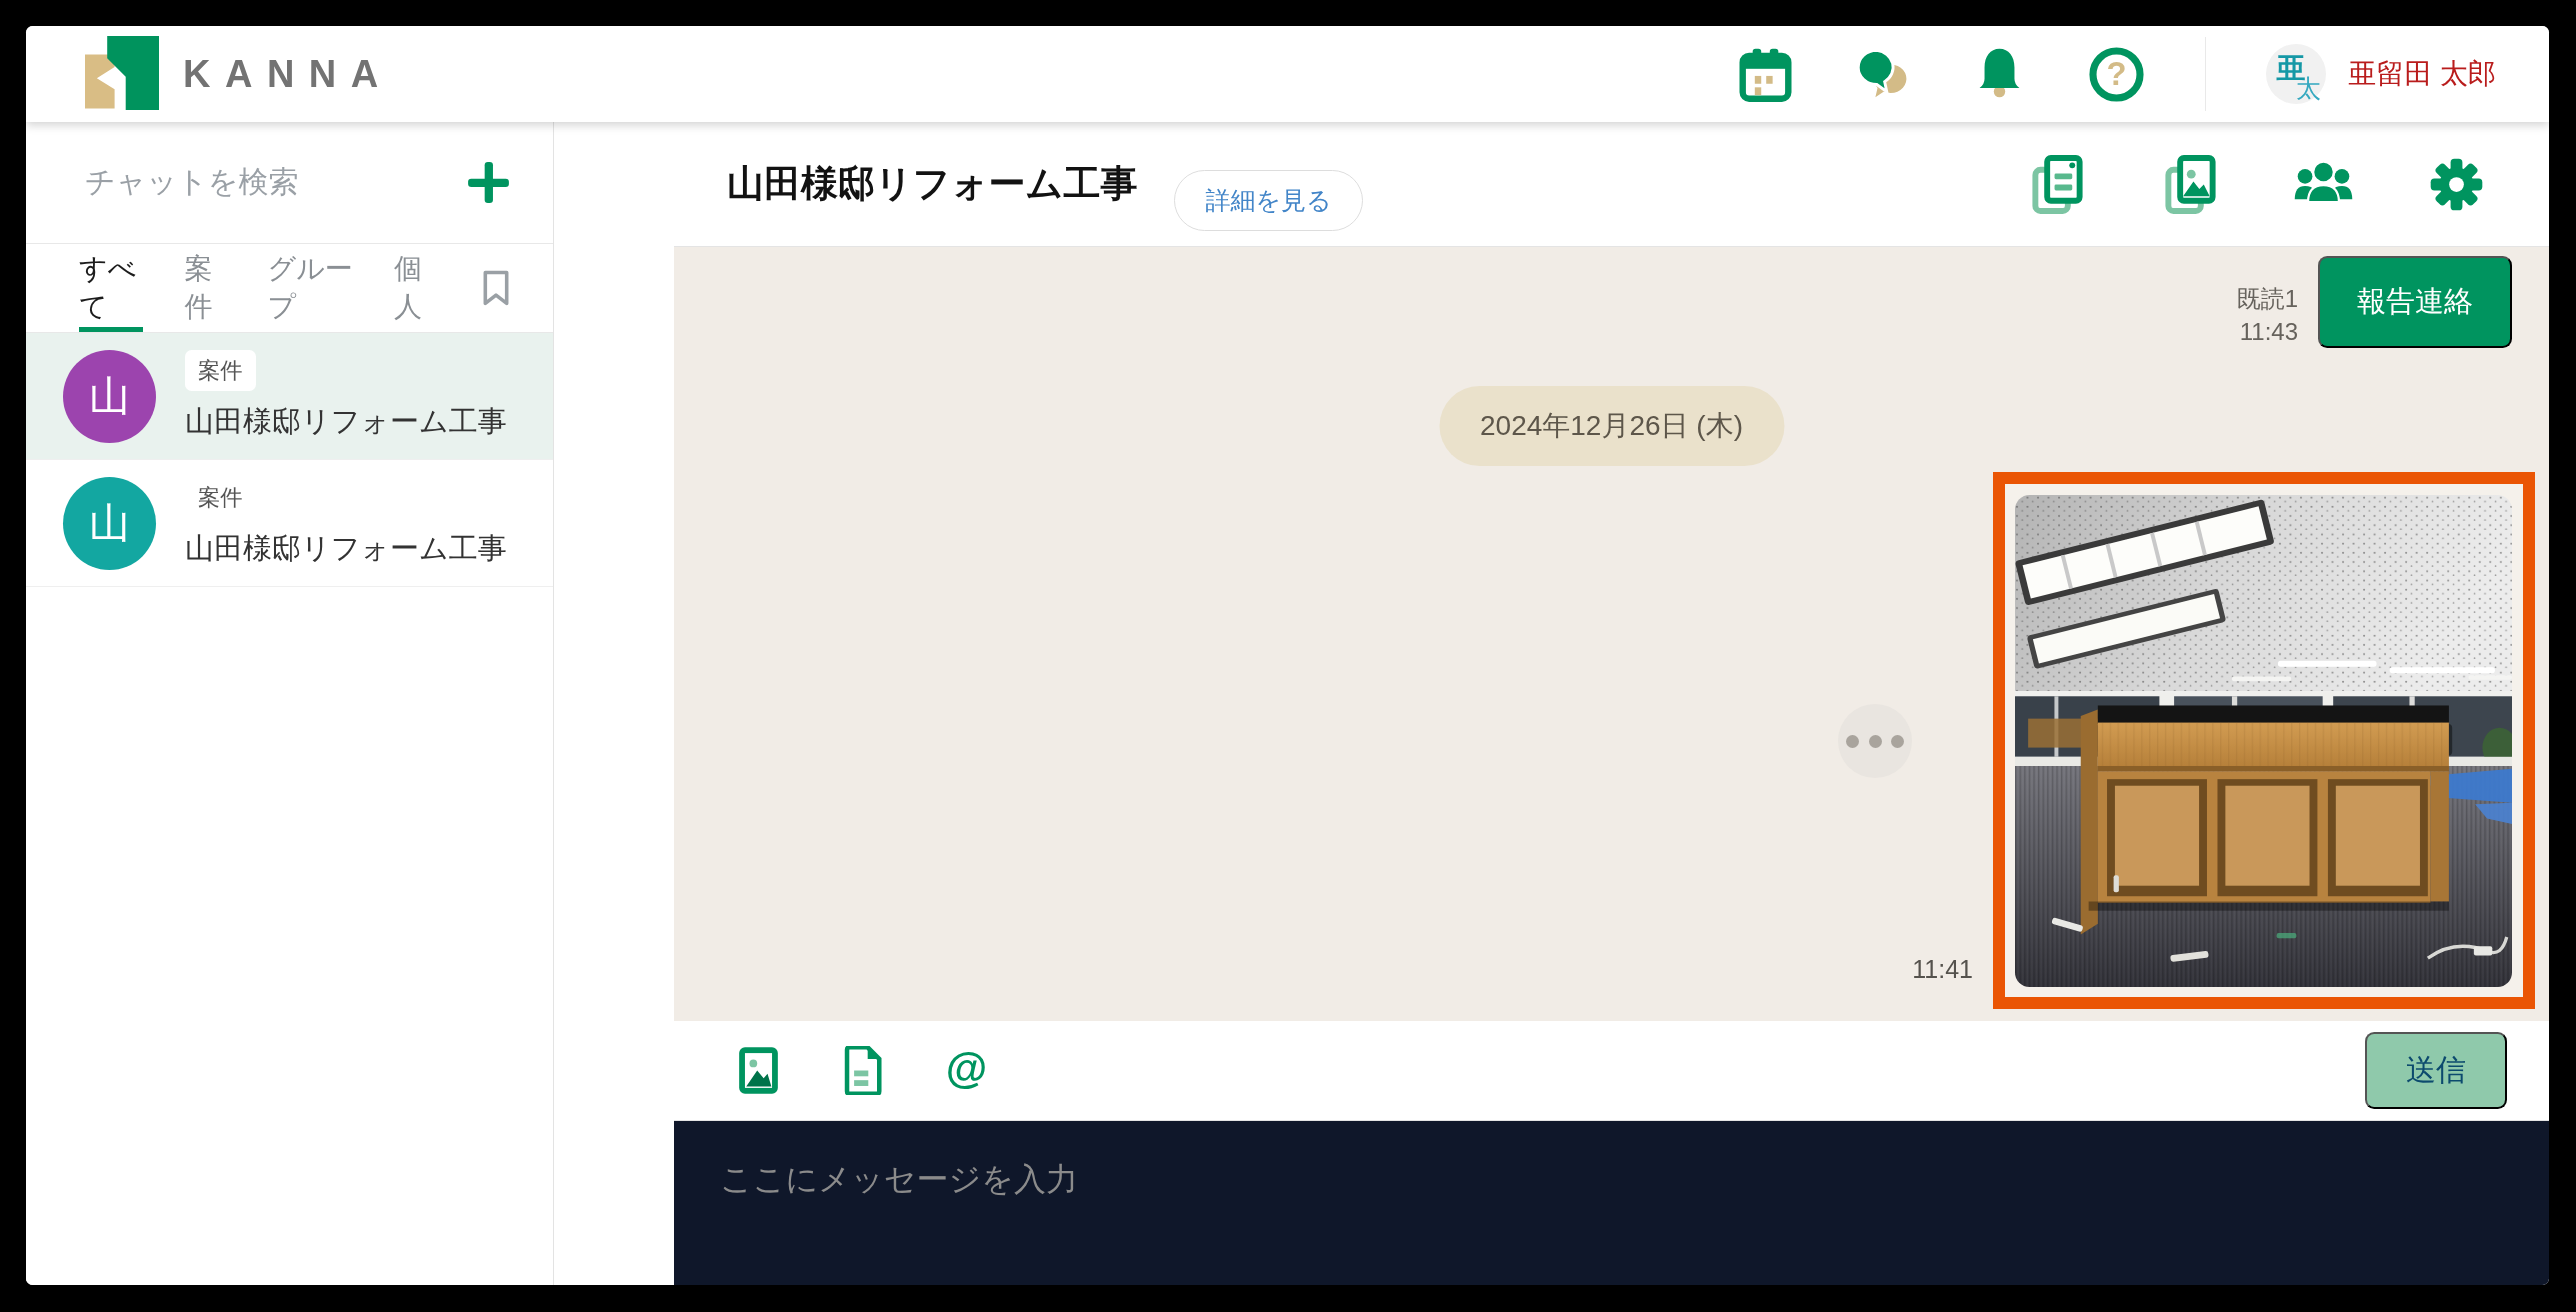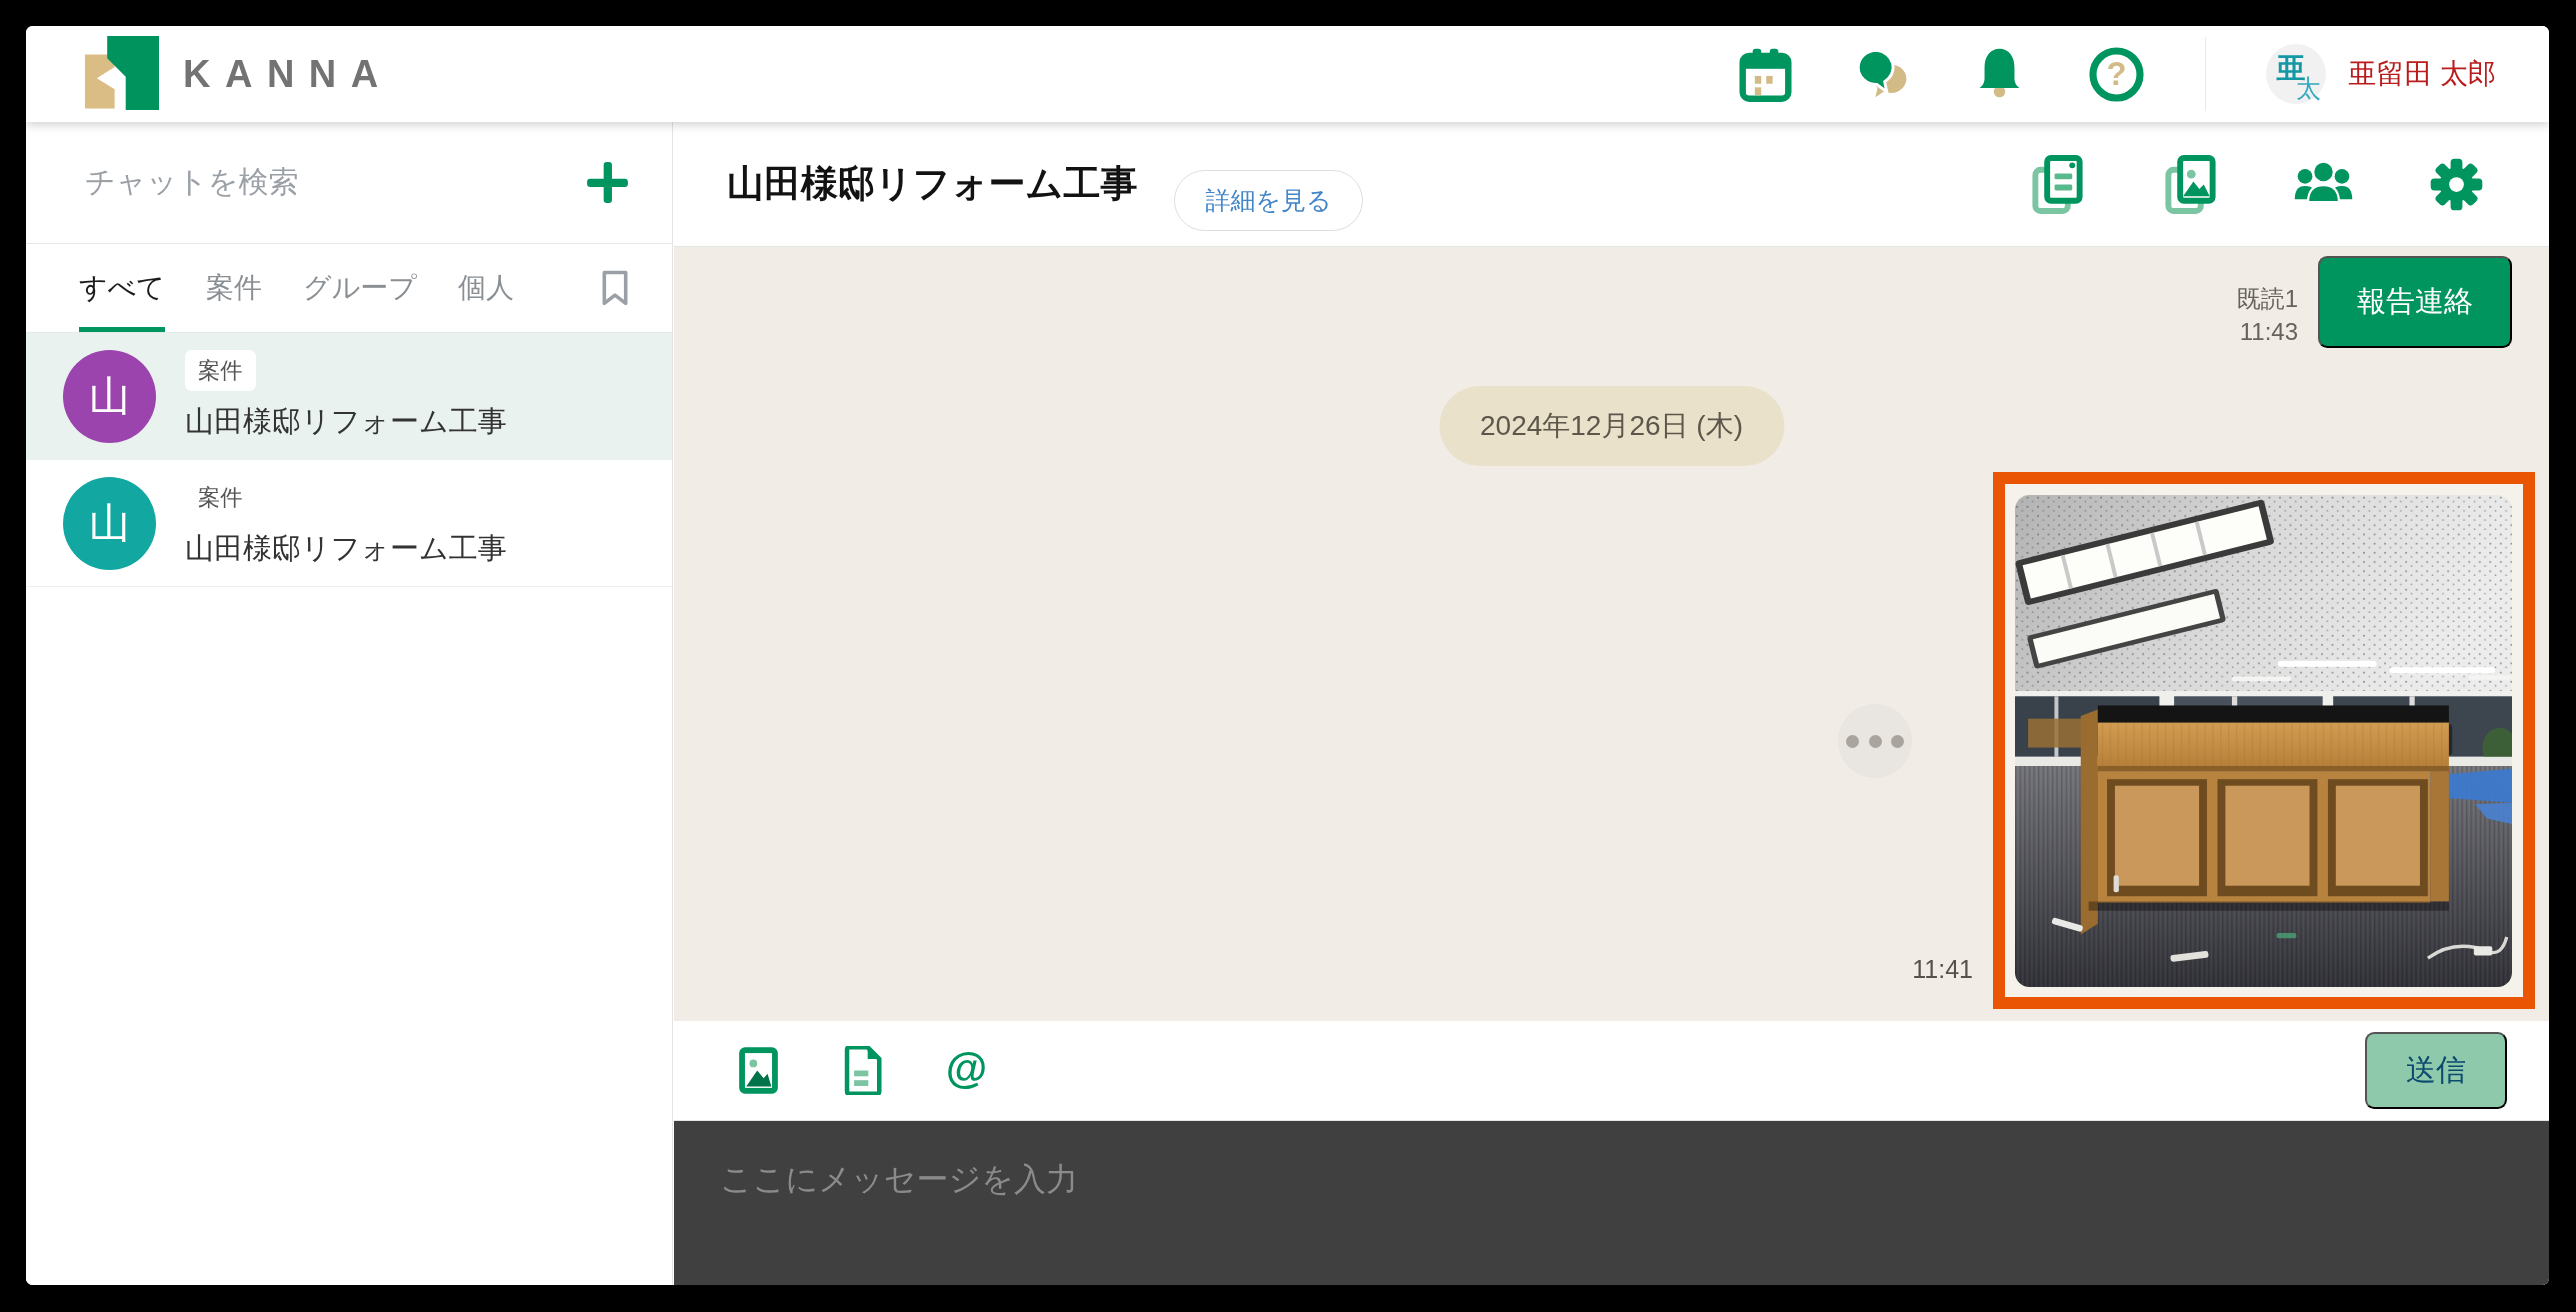--- a/index.html
+++ b/index.html
@@ -13,21 +13,21 @@
   .topbar-right { margin-left:auto; display:flex; align-items:center; gap:60px; }
   .tb-icon { width:57px; height:57px; display:flex; align-items:center; justify-content:center; cursor:pointer; }
   .divider-v { width:1.3px; height:74px; background:#e9e9e9; }
   .user { display:flex; align-items:center; gap:22.3px; cursor:pointer; }
   .avatar-user { width:60px; height:60px; border-radius:50%; background:#f1f1f1; position:relative; }
   .avatar-user .c1 { position:absolute; left:10.5px; top:5.3px; font-size:29px; font-weight:bold; color:#1598a6; }
   .avatar-user .c2 { position:absolute; left:30px; top:28px; font-size:25px; color:#35a9c0; }
   .user-name { font-size:28px; color:#b91c1c; }
 
   
-  .sidebar { position:absolute; top:96px; left:0; bottom:0; width:647px; background:#fff; border-right:1.3px solid #e3e3e3; z-index:5; }
+  .sidebar { position:absolute; top:96px; left:0; bottom:0; width:528px; background:#fff; border-right:1.3px solid #e3e3e3; z-index:5; }
   .search-row { height:122px; border-bottom:1.3px solid #e8e8e8; display:flex; align-items:center; padding:0 38px 0 59px; }
   .search-ph { flex:1; font-size:30px; color:#9aa0a6; }
   .add-chat { width:53px; height:53px; display:flex; align-items:center; justify-content:center; cursor:pointer; }
   .tabs-row { height:89px; border-bottom:1.3px solid #e8e8e8; display:flex; align-items:stretch; gap:41px; padding:0 38px 0 53px; }
   .tab { display:flex; align-items:center; font-size:28px; color:#8a8f94; border-bottom:5.3px solid transparent; padding-top:5.3px; cursor:pointer; }
   .tab.active { color:#1c1c1c; font-weight:normal; border-bottom-color:#00945f; }
   .bookmark { margin-left:auto; display:flex; align-items:center; cursor:pointer; }
   .chat-item { height:127px; display:flex; align-items:center; gap:29px; padding:0 26px 0 37px; border-bottom:1.3px solid #efefef; cursor:pointer; }
   .chat-item.selected { background:#e9f2ee; }
   .avatar-chat { width:93px; height:93px; border-radius:50%; flex:none; display:flex; align-items:center; justify-content:center; color:#fff; font-size:41px; }
@@ -51,21 +51,21 @@
   .more-btn { position:absolute; right:637px; bottom:243px; width:74px; height:74px; border-radius:50%; background:#e9e5e0; display:flex; align-items:center; justify-content:center; gap:9.2px; cursor:pointer; }
   .more-btn i { width:13px; height:13px; border-radius:50%; background:#a9a49d; }
   .msg-time { position:absolute; right:576px; bottom:37px; font-size:25px; color:#55524d;text-align:right; }
   .photo-card { position:absolute; right:14.5px; bottom:12px; border:12px solid #ea5504; background:#f5f1eb; padding:10.5px; cursor:pointer; }
   .photo-wrap { width:497px; height:492px; border-radius:14.5px; overflow:hidden; }
   .photo-wrap svg { display:block; width:100%; height:100%; }
 
   .composer-bar { height:100px; background:#fff; border-bottom:1.3px solid #e4e4e4; display:flex; align-items:center; gap:55px; padding:0 42px 0 60px; }
   .cp-icon { width:49px; height:49px; display:flex; align-items:center; justify-content:center; cursor:pointer; }
   .send-btn { margin-left:auto; background:#8fc9ab; color:#0c4a6e; font-size:30px; padding:16px 39px; border-radius:9.2px; cursor:default; }
-  .input-area { height:164px; background:#404040; padding:37px 46px; }
+  .input-area { height:164px; background:#0f172a; padding:37px 46px; }
   .input-ph { font-size:32px; color:#8b8b8b; }
 </style>
 </head>
 <body>
 
 <div class="app">
 
   <div class="topbar">
     <div class="logo">
       <span>

